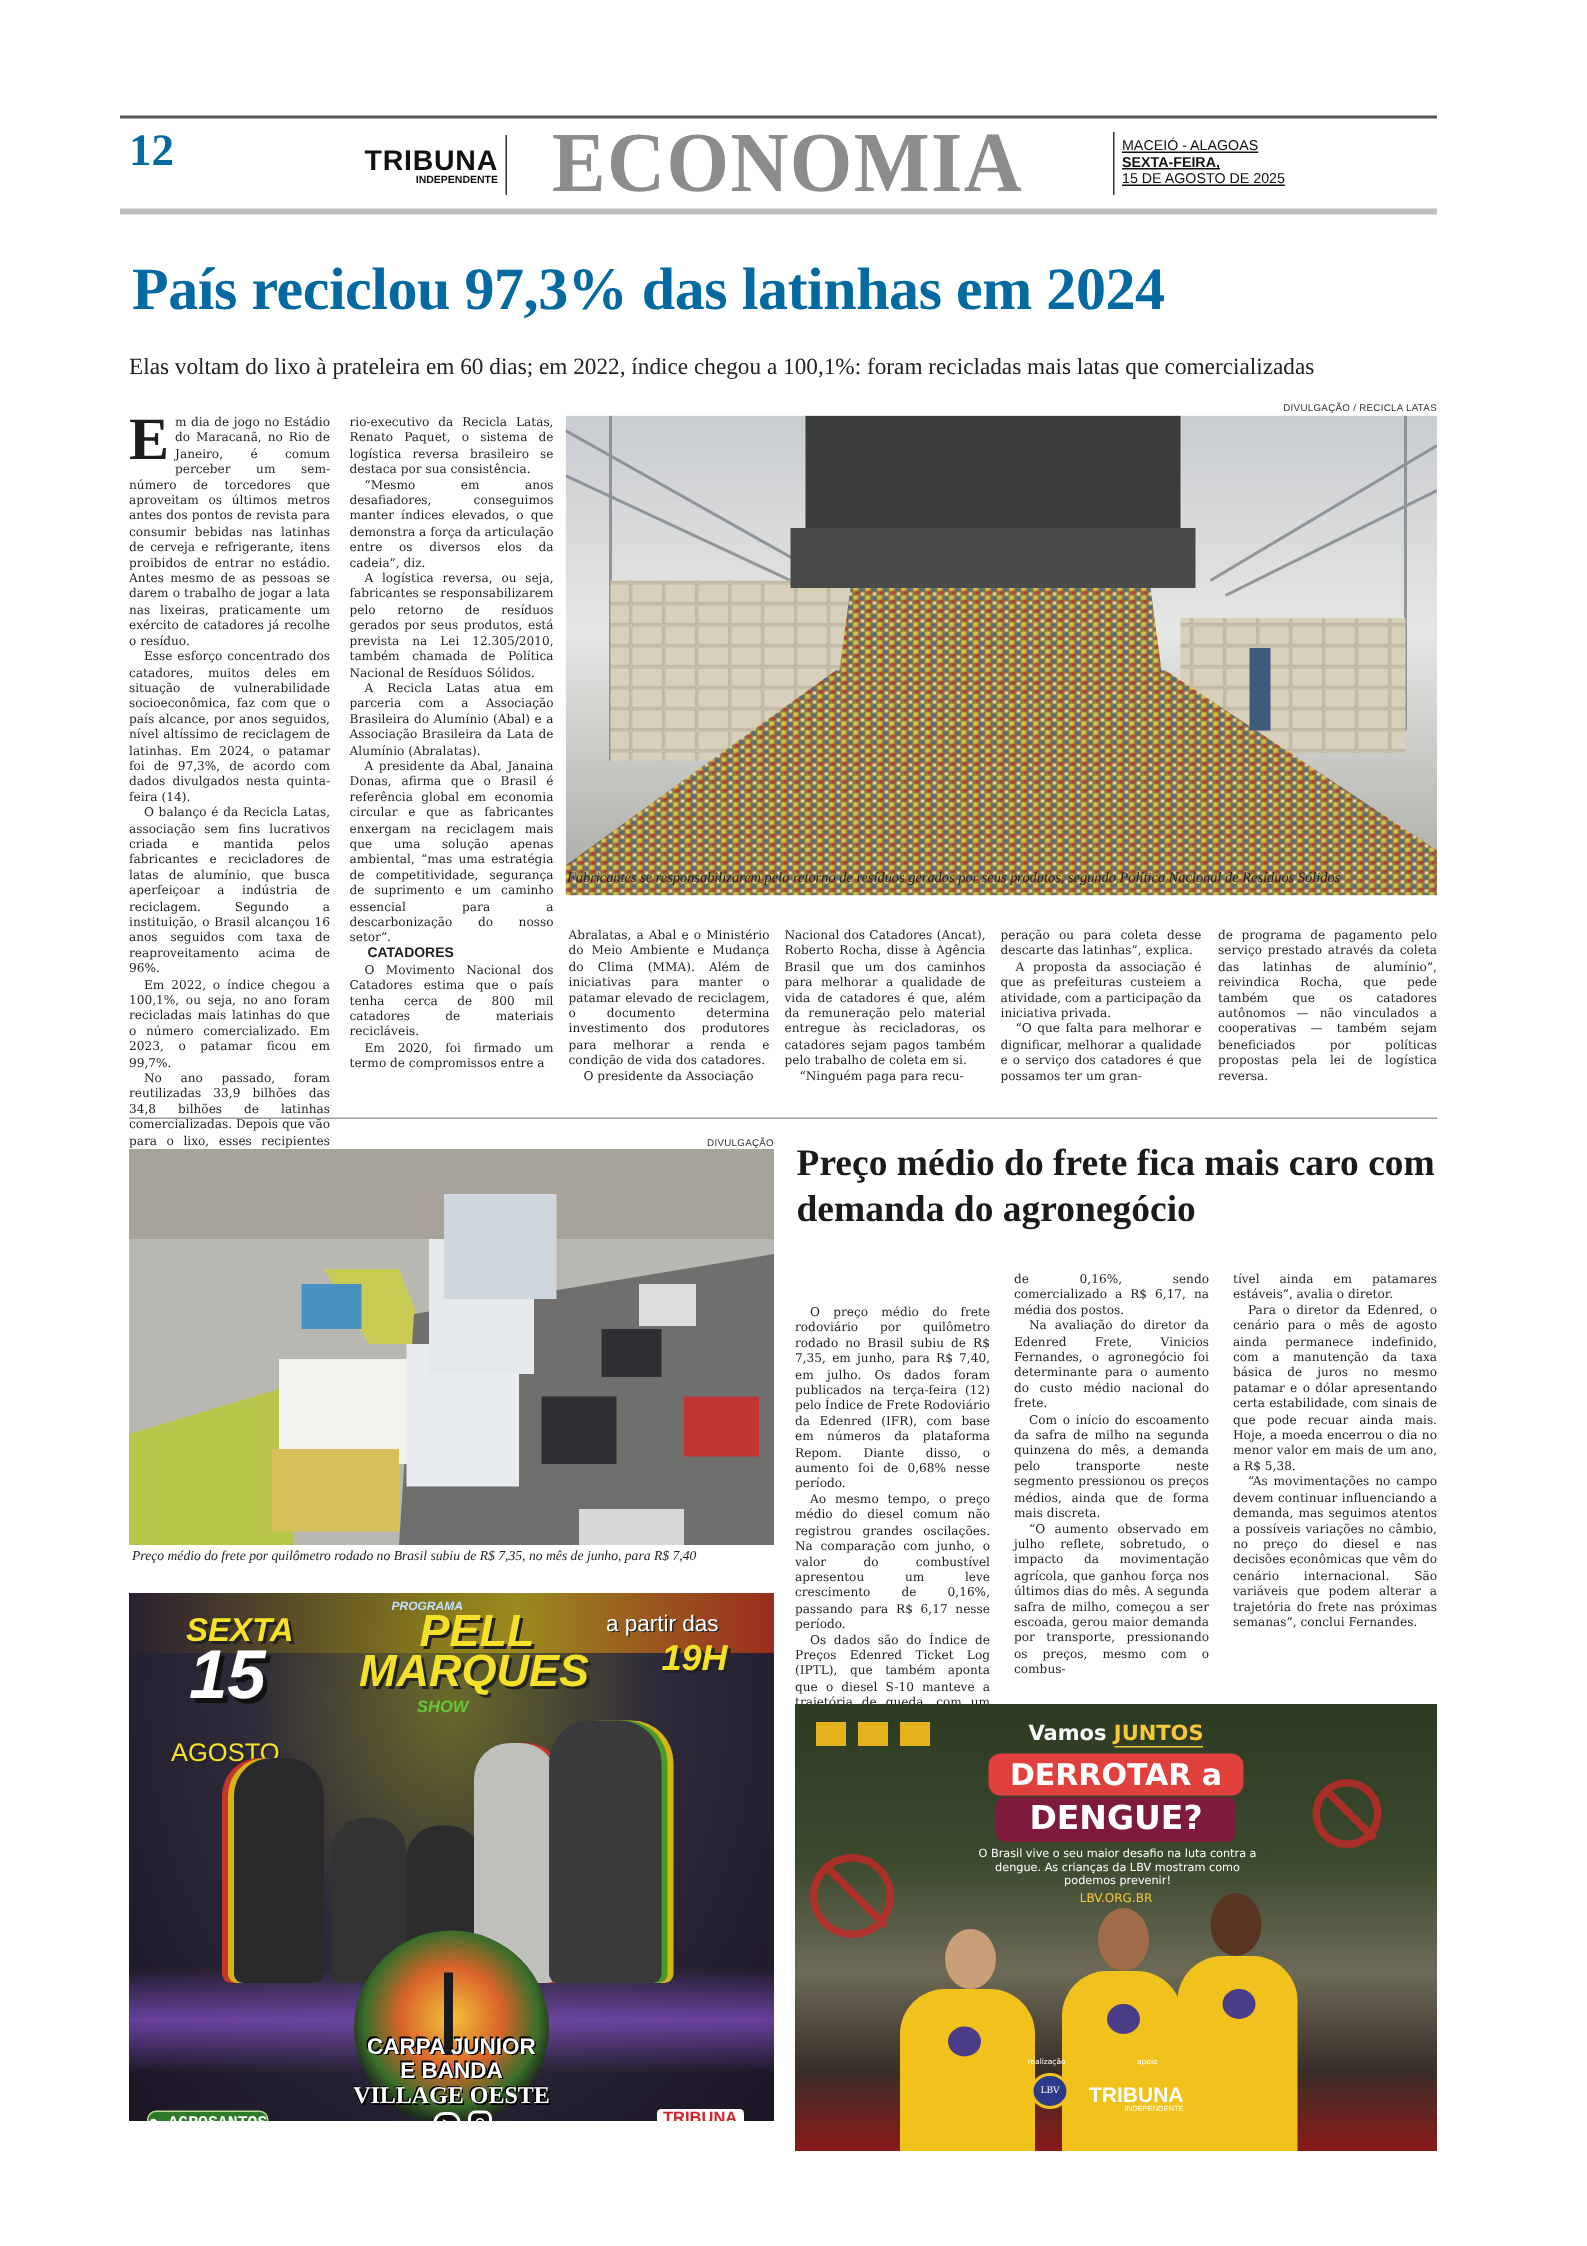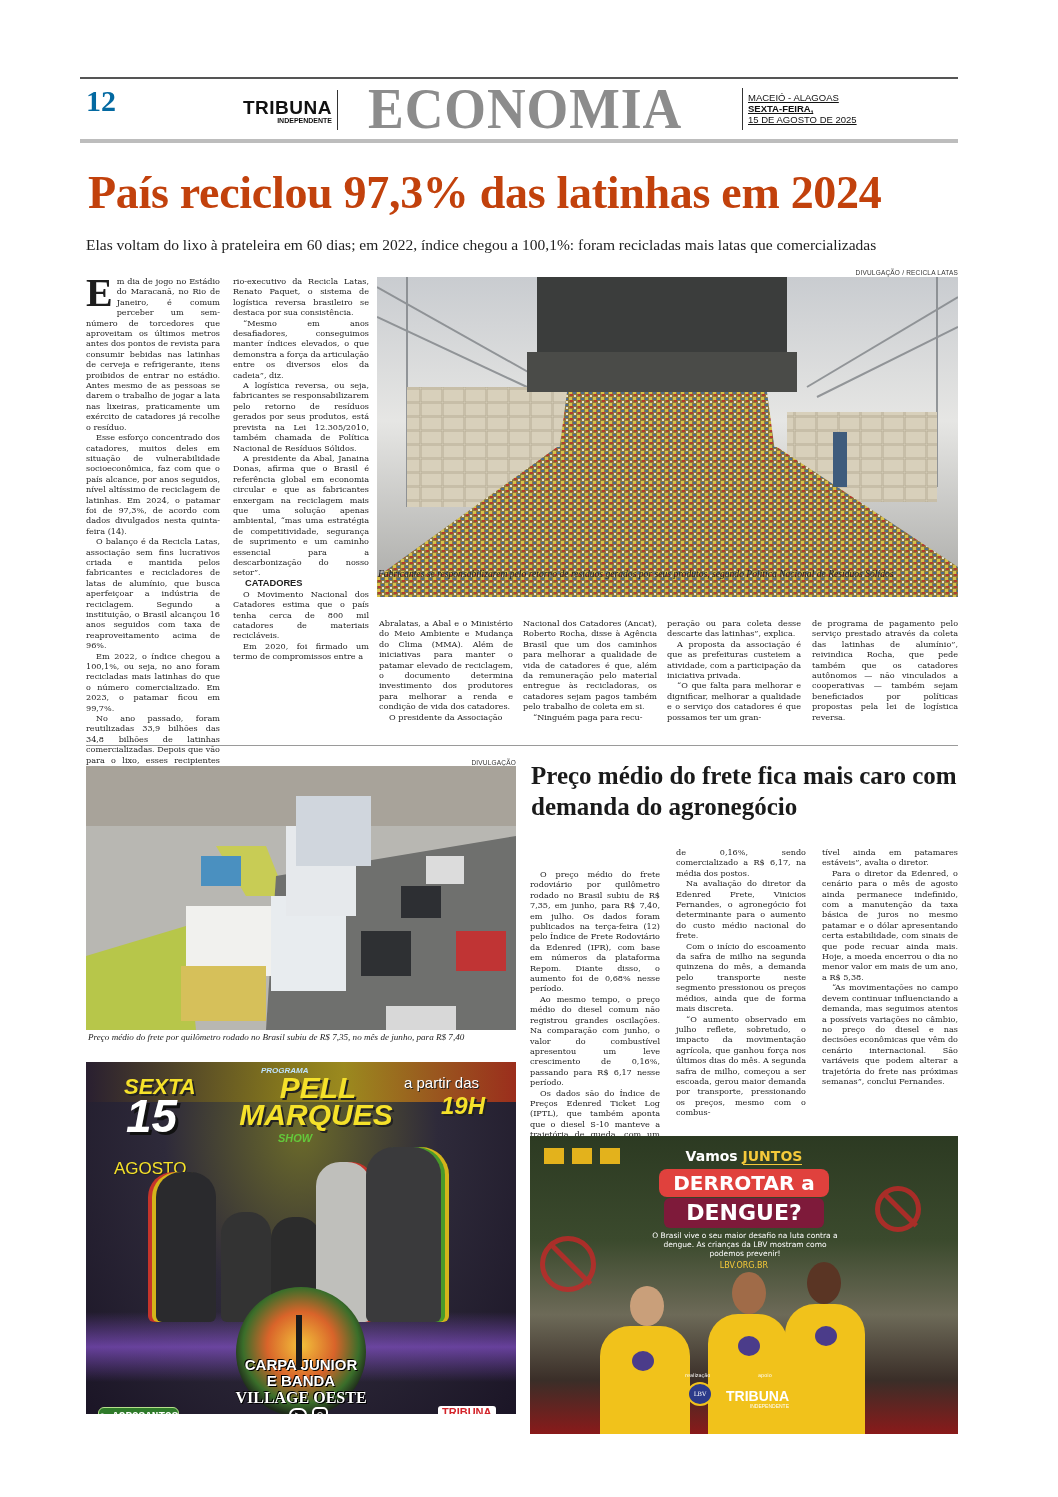--- a/index.html
+++ b/index.html
@@ -15,21 +15,21 @@
   .brand { left: 232px; top: 98px; text-align: right; width: 100px; }
   .brand .name { font-family: "Liberation Sans", sans-serif; font-weight: bold; font-size: 19px; letter-spacing: 0.5px; color: #111; line-height: 19px; }
   .brand .sub { font-family: "Liberation Sans", sans-serif; font-weight: bold; font-size: 7px; color: #111; line-height: 8px; }
   .vsep1 { left: 337px; top: 90px; width: 1px; height: 40px; background: #333; }
   .section { left: 368px; top: 78px; font-family: "Liberation Serif", serif; font-size: 57px; font-weight: bold; color: #8c8c8c; letter-spacing: 1px; line-height: 62px; transform: scaleX(0.94); transform-origin: left; }
   .vsep2 { left: 742px; top: 88px; width: 1px; height: 42px; background: #333; }
   .dateline { left: 748px; top: 92px; font-family: "Liberation Sans", sans-serif; font-size: 9.5px; line-height: 11px; color: #111; text-decoration: underline; }
   .dateline .day { font-weight: bold; }
 
   
-  .headline { left: 88px; top: 166px; width: 870px; font-family: "Liberation Serif", serif; font-weight: bold; font-size: 46px; line-height: 54px; color: #c2410c; letter-spacing: -0.3px; white-space: nowrap; overflow: hidden; }
+  .headline { left: 88px; top: 166px; width: 870px; font-family: "Liberation Serif", serif; font-weight: bold; font-size: 40px; line-height: 54px; color: #0369a1; letter-spacing: -0.3px; white-space: nowrap; overflow: hidden; }
   .subhead { left: 86px; top: 236px; font-family: "Liberation Serif", serif; font-size: 15.5px; color: #222; white-space: nowrap; }
 
   
   .col { font-family: "DejaVu Serif", serif; font-size: 8.1px; line-height: 10.4px; text-align: justify; color: #1d1d1d; }
   .col p { text-indent: 10px; }
   .col p.noind { text-indent: 0; }
   .col h4 { font-family: "Liberation Sans", sans-serif; font-weight: bold; font-size: 9.3px; line-height: 11px; margin-left: 12px; }
   .dropcap { float: left; font-family: "Liberation Serif", serif; font-size: 40px; line-height: 30px; margin: 2px 4px 0 0; font-weight: bold; }
 
   
@@ -75,20 +75,21 @@
   <p>Em 2022, o índice chegou a 100,1%, ou seja, no ano foram recicladas mais latinhas do que o número comercializado. Em 2023, o patamar ficou em 99,7%.</p>
   <p>No ano passado, foram reutilizadas 33,9 bilhões das 34,8 bilhões de latinhas comercializadas. Depois que vão para o lixo, esses recipientes estão de volta às prateleiras em 60 dias.</p>
   <h4>LOGÍSTICA REVERSA</h4>
   <p>De acordo com o secretá-</p>
 </div>
 
 <div class="abs col" style="left:233px; top:276px; width:136px;">
   <p class="noind">rio-executivo da Recicla Latas, Renato Paquet, o sistema de logística reversa brasileiro se destaca por sua consistência.</p>
   <p>“Mesmo em anos desafiadores, conseguimos manter índices elevados, o que demonstra a força da articulação entre os diversos elos da cadeia”, diz.</p>
   <p>A logística reversa, ou seja, fabricantes se responsabilizarem pelo retorno de resíduos gerados por seus produtos, está prevista na Lei 12.305/2010, também chamada de Política Nacional de Resíduos Sólidos.</p>
+  <p>A Recicla Latas atua em parceria com a Associação Brasileira do Alumínio (Abal) e a Associação Brasileira da Lata de Alumínio (Abralatas).</p>
   <p>A presidente da Abal, Janaina Donas, afirma que o Brasil é referência global em economia circular e que as fabricantes enxergam na reciclagem mais que uma solução apenas ambiental, “mas uma estratégia de competitividade, segurança de suprimento e um caminho essencial para a descarbonização do nosso setor”.</p>
   <h4>CATADORES</h4>
   <p>O Movimento Nacional dos Catadores estima que o país tenha cerca de 800 mil catadores de materiais recicláveis.</p>
   <p>Em 2020, foi firmado um termo de compromissos entre a</p>
 </div>
 
 <div class="abs credit" style="left:820px; top:269px; width:138px; text-align:right;">DIVULGAÇÃO / RECICLA LATAS</div>
 <div class="abs photo" style="left:377px; top:277px; width:581px; height:320px;">
   <svg width="581" height="320" viewBox="0 0 581 320">
     <defs>
@@ -120,21 +121,21 @@
     </g>
     <rect x="30" y="110" width="160" height="120" fill="url(#boxes)"></rect>
     <rect x="410" y="135" width="150" height="90" fill="url(#boxes)"></rect>
     <rect x="160" y="0" width="250" height="95" fill="#3b3d3c"></rect>
     <rect x="150" y="75" width="270" height="40" fill="#4a4b48"></rect>
     <polygon points="190,115 390,115 400,190 180,190" fill="url(#cans)"></polygon>
     <polygon points="180,170 400,170 581,290 581,320 0,320 0,300" fill="url(#cans)"></polygon>
     <rect x="456" y="155" width="14" height="55" fill="#3e5b7c"></rect>
   </svg>
 </div>
-<div class="abs caption" style="left:378px; top:568px;">Fabricantes se responsabilizarem pelo retorno de resíduos gerados por seus produtos, segundo Política Nacional de Resíduos Sólidos</div>
+<div class="abs caption" style="left:378px; top:580px;">Fabricantes se responsabilizarem pelo retorno de resíduos gerados por seus produtos, segundo Política Nacional de Resíduos Sólidos</div>
 
 <div class="abs col" style="left:379px; top:618px; width:134px;">
   <p class="noind">Abralatas, a Abal e o Ministério do Meio Ambiente e Mudança do Clima (MMA). Além de iniciativas para manter o patamar elevado de reciclagem, o documento determina investimento dos produtores para melhorar a renda e condição de vida dos catadores.</p>
   <p>O presidente da Associação</p>
 </div>
 <div class="abs col" style="left:523px; top:618px; width:134px;">
   <p class="noind">Nacional dos Catadores (Ancat), Roberto Rocha, disse à Agência Brasil que um dos caminhos para melhorar a qualidade de vida de catadores é que, além da remuneração pelo material entregue às recicladoras, os catadores sejam pagos também pelo trabalho de coleta em si.</p>
   <p>“Ninguém paga para recu-</p>
 </div>
 <div class="abs col" style="left:667px; top:618px; width:134px;">

